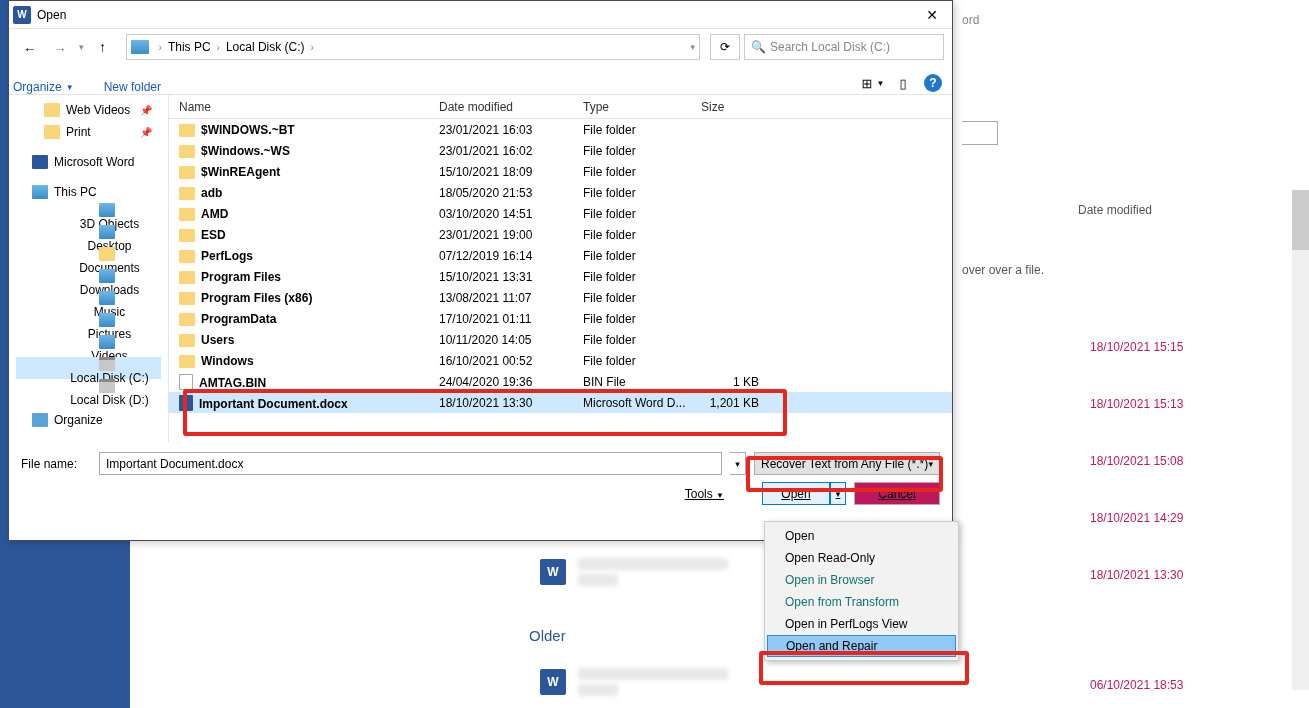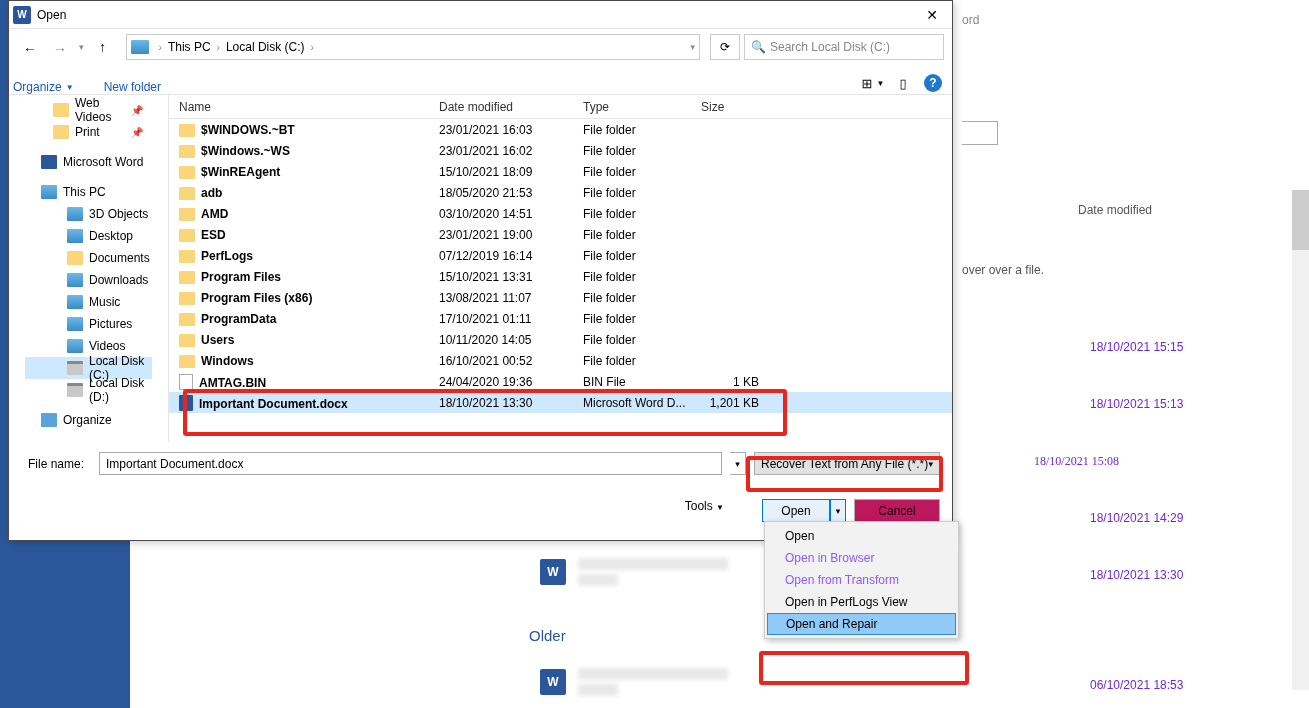--- a/index.html
+++ b/index.html
@@ -4,24 +4,24 @@
 <style>
 * { margin: 0; padding: 0; box-sizing: border-box; font-family: "Segoe UI", Arial, sans-serif; }
 body { width: 1309px; height: 708px; background: #fff; overflow: hidden; position: relative; }
 
 
 .bg-window { position: absolute; top: 0; left: 0; right: 0; bottom: 0; background: #fff; }
 .bg-title { position: absolute; top: 13px; left: 962px; font-size: 12px; color: #888; }
 .bg-sidebar { position: absolute; left: 0; top: 0; width: 130px; height: 708px; background: #2b579a; }
 .bg-col { position: absolute; top: 203px; left: 1078px; font-size: 12px; color: #555; }
 .bg-hover { position: absolute; top: 263px; left: 962px; font-size: 12px; color: #555; }
-.bg-date { position: absolute; font-size: 12px; color: #6d28d9; }
+.bg-date { position: absolute; font-size: 12px; color: #be185d; }
 .bg-date.d1 { top: 340px; left: 1090px; }
 .bg-date.d2 { top: 397px; left: 1090px; }
-.bg-date.d3 { top: 454px; left: 1034px; font-family: Liberation Serif, serif; }
+.bg-date.d3 { top: 454px; left: 1090px; }
 .bg-date.d4 { top: 511px; left: 1090px; }
 .bg-date.d5 { top: 568px; left: 1090px; }
 .bg-date.d6 { top: 678px; left: 1090px; }
 .bg-older { position: absolute; top: 627px; left: 529px; font-size: 15px; color: #2b579a; }
 .bg-item { position: absolute; left: 540px; display: flex; align-items: center; }
 .bg-icon { width: 26px; height: 26px; background: #2b579a; border-radius: 2px; display: flex; align-items: center; justify-content: center; color: #fff; font-size: 12px; font-weight: bold; margin-right: 12px; }
 .bg-blur { background: #e8e8e8; height: 12px; border-radius: 2px; filter: blur(2px); }
 .bg-searchbox { position: absolute; top: 121px; left: 962px; width: 36px; height: 24px; border: 1px solid #aaa; border-left: none; }
 .bg-scrollbar { position: absolute; right: 0; top: 190px; width: 17px; height: 500px; background: #f0f0f0; }
 .bg-scrollthumb { position: absolute; right: 0; top: 190px; width: 17px; height: 60px; background: #ccc; }
@@ -48,31 +48,31 @@
 .search-ph { font-size: 12px; color: #888; }
 
 .toolbar { height: 30px; display: flex; align-items: flex-end; padding: 0 4px; border-bottom: 1px solid #e5e5e5; }
 .tb-item { font-size: 12px; color: #195abd; cursor: pointer; display: flex; align-items: center; }
 .tb-dd { font-size: 8px; margin-left: 4px; }
 .tb-spacer { flex: 1; }
 .tb-icon { width: 22px; height: 22px; display: flex; align-items: center; justify-content: center; margin: 0 4px; cursor: pointer; font-size: 13px; }
 .help-icon { width: 18px; height: 18px; background: #1e79cc; border-radius: 50%; color: #fff; display: flex; align-items: center; justify-content: center; font-size: 12px; font-weight: bold; }
 
 .body-area { display: flex; height: 347px; }
-.tree { width: 160px; overflow-y: auto; border-right: 1px solid #e5e5e5; padding: 4px 16px; }
+.tree { width: 160px; overflow-y: auto; border-right: 1px solid #e5e5e5; padding: 4px 7px; }
 .tree-item { height: 22px; display: flex; align-items: center; padding-left: 28px; font-size: 12px; cursor: pointer; position: relative; }
 .tree-item.selected { background: #cde8ff; }
 .tree-icon { width: 16px; height: 14px; margin-right: 6px; flex-shrink: 0; }
 .tree-icon.folder { background: #f8d679; border-radius: 1px; }
 .tree-icon.pc { background: linear-gradient(#6eb8e6,#3a8cc8); border-radius: 1px; }
 .tree-icon.word { background: #2b579a; border-radius: 1px; }
 .tree-icon.disk { background: #c8c8c8; border-radius: 1px; border-top: 3px solid #888; }
 .tree-icon.net { background: #5aa5d8; border-radius: 1px; }
 .tree-pin { margin-left: auto; margin-right: 8px; color: #888; font-size: 10px; }
-.tree-sub { padding-left: 42px; }
+.tree-sub { padding-left: 42px; flex-direction: column; }
 
 .filelist { flex: 1; position: relative; }
 .fl-header { display: flex; height: 24px; align-items: center; border-bottom: 1px solid #e5e5e5; font-size: 12px; color: #333; }
 .fl-col { padding-left: 10px; }
 .fl-col.name { width: 260px; }
 .fl-col.date { width: 144px; }
 .fl-col.type { width: 118px; }
 .fl-col.size { width: 80px; }
 .fl-rows { overflow-y: auto; }
 .fl-row { display: flex; height: 21px; align-items: center; font-size: 12px; cursor: pointer; }
@@ -82,36 +82,36 @@
 .fl-cell.date { width: 144px; }
 .fl-cell.type { width: 118px; }
 .fl-cell.size { width: 80px; text-align: right; padding-right: 12px; }
 .fi-folder { width: 16px; height: 13px; background: #f8d679; border-radius: 1px; margin-right: 6px; flex-shrink: 0; }
 .fi-file { width: 14px; height: 16px; background: #fff; border: 1px solid #aaa; margin-right: 6px; flex-shrink: 0; }
 .fi-word { width: 14px; height: 16px; background: #2b579a; border-radius: 1px; margin-right: 6px; flex-shrink: 0; }
 .highlight-red { position: absolute; border: 4px solid #e8261e; pointer-events: none; border-radius: 3px; }
 
 .footer { padding: 10px 12px; }
 .fn-row { display: flex; align-items: center; gap: 8px; }
-.fn-label { font-size: 12px; width: 70px; text-align: center; }
+.fn-label { font-size: 12px; width: 70px; text-align: left; }
 .fn-input { flex: 1; height: 23px; border: 1px solid #aaa; padding: 0 6px; font-size: 12px; }
 .fn-dd { width: 16px; height: 23px; border: 1px solid #aaa; border-left: none; display: flex; align-items: center; justify-content: center; font-size: 9px; }
 .type-dd { width: 186px; height: 23px; border: 1px solid #adadad; display: flex; align-items: center; padding: 0 6px; font-size: 12px; background: #e1e1e1; cursor: pointer; }
 .type-dd-arr { margin-left: auto; font-size: 9px; }
-.btn-row { display: flex; justify-content: flex-end; gap: 8px; margin-top: 24px; }
+.btn-row { display: flex; align-items: center; justify-content: flex-end; gap: 8px; margin-top: 7px; text-decoration: underline; }
 .tools { font-size: 12px; cursor: pointer; margin-right: 30px; }
 .btn { height: 23px; border: 1px solid #adadad; background: #be185d; font-size: 12px; cursor: pointer; display: flex; align-items: center; justify-content: center; }
 .btn.open { width: 68px; background: #e5f1fb; border-color: #0078d7; }
 .btn.open-split { width: 16px; border-left: 1px solid #0078d7; font-size: 9px; background: #e5f1fb; border-color: #0078d7; }
 .btn.cancel { width: 86px; }
 
 
 .openmenu { position: absolute; left: 764px; top: 521px; width: 195px; background: #f2f2f2; border: 1px solid #ccc; box-shadow: 2px 2px 6px rgba(0,0,0,0.25); padding: 3px 2px; }
 .om-item { height: 22px; display: flex; align-items: center; padding-left: 18px; font-size: 12px; cursor: pointer; }
-.om-item.disabled { color: #8b5cf6; }
+.om-item.disabled { color: #0f766e; }
 .om-item.hover { background: #91c9f7; border: 1px solid #2a8dd4; height: 22px; }
 </style>
 </head>
 <body>
 
 <div class="bg-window">
   <div class="bg-sidebar"></div>
   <span class="bg-title">ord</span>
   <span class="bg-col">Date modified</span>
   <span class="bg-hover">over over a file.</span>
@@ -406,18 +406,19 @@
       <div class="btn cancel">Cancel</div>
     </div>
   </div>
 </div>
 
 <div class="highlight-red" style="left:183px;top:389px;width:604px;height:47px"></div>
 <div class="highlight-red" style="left:746px;top:456px;width:197px;height:36px"></div>
 
 <div class="openmenu">
   <div class="om-item">Open</div>
+  <div class="om-item">Open Read-Only</div>
   <div class="om-item disabled">Open in Browser</div>
   <div class="om-item disabled">Open from Transform</div>
   <div class="om-item">Open in PerfLogs View</div>
   <div class="om-item hover">Open and Repair</div>
 </div>
 <div class="highlight-red" style="left:759px;top:651px;width:210px;height:34px"></div>
 
 </body></html>

